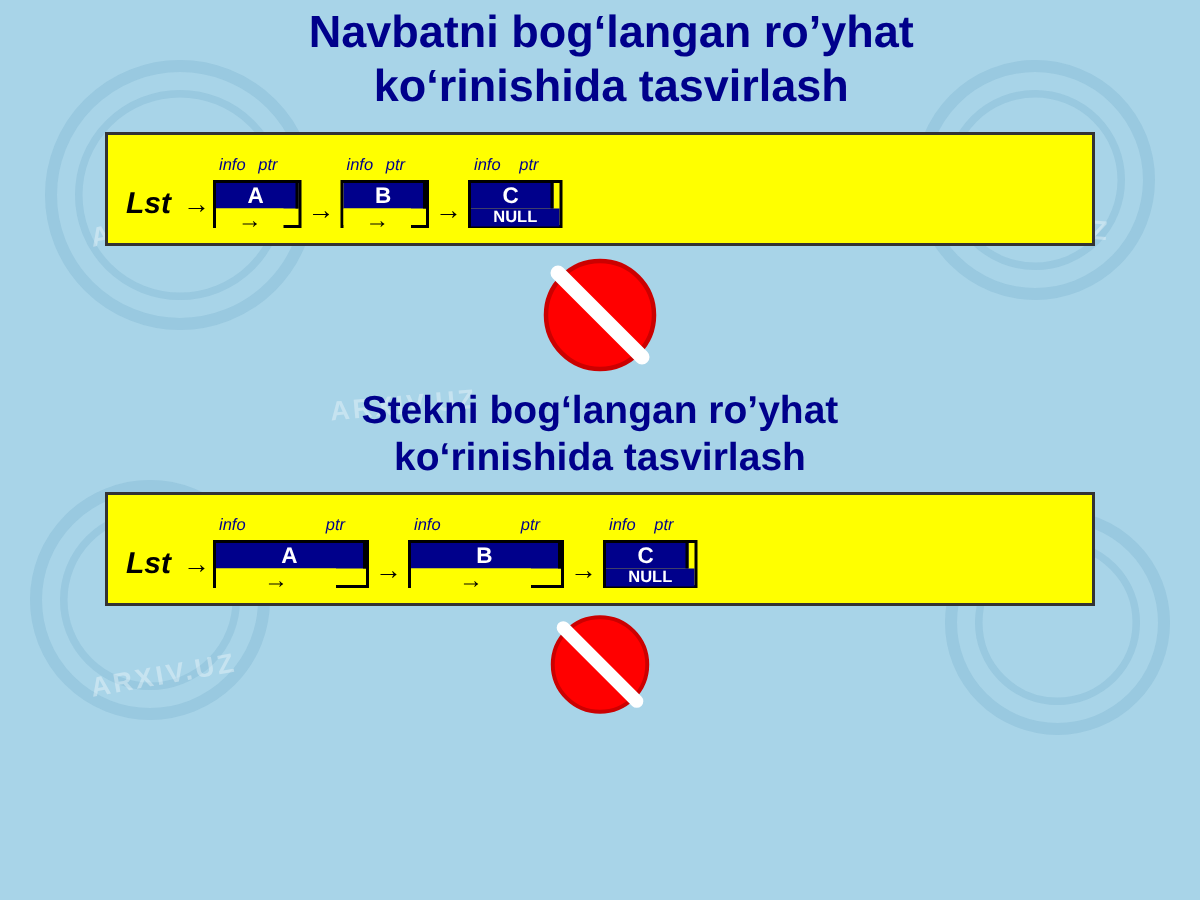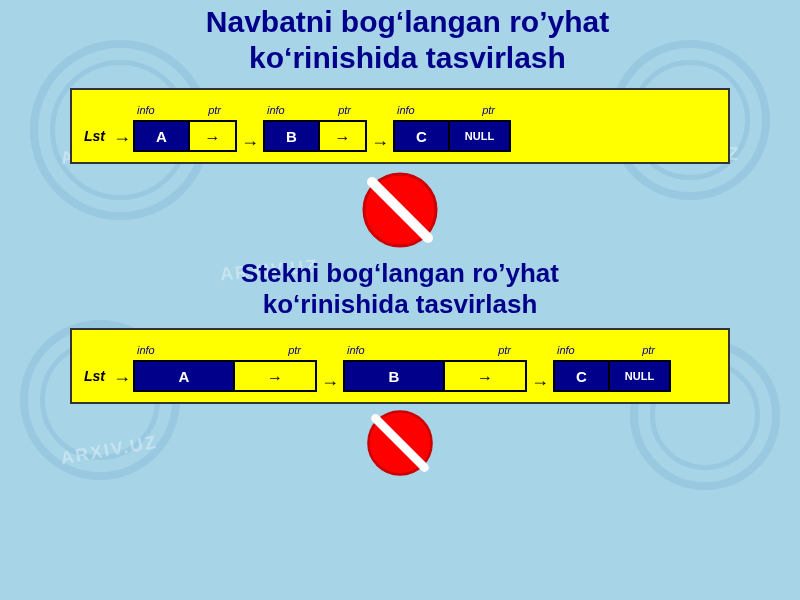--- a/index.html
+++ b/index.html
@@ -46,39 +46,40 @@
       z-index: 2;
     }
 
     .diagram-row {
       display: flex;
       align-items: center;
       gap: 0;
     }
 
     .lst-label {
-      font-size: 14px;
+      font-size: 20px;
       font-weight: bold;
       color: #000;
       margin-right: 6px;
       font-style: italic;
     }
 
     .arrow-in {
       font-size: 18px;
       color: #000;
       margin: 0 2px;
     }
 
     .node {
       display: flex;
       align-items: stretch;
       border: 2px solid #000;
       height: 32px;
       position: relative;
+      flex-direction: column;
     }
 
     .node-info-label {
       position: absolute;
       top: -18px;
       left: 2px;
       font-size: 11px;
       color: #00008B;
       font-style: italic;
     }

